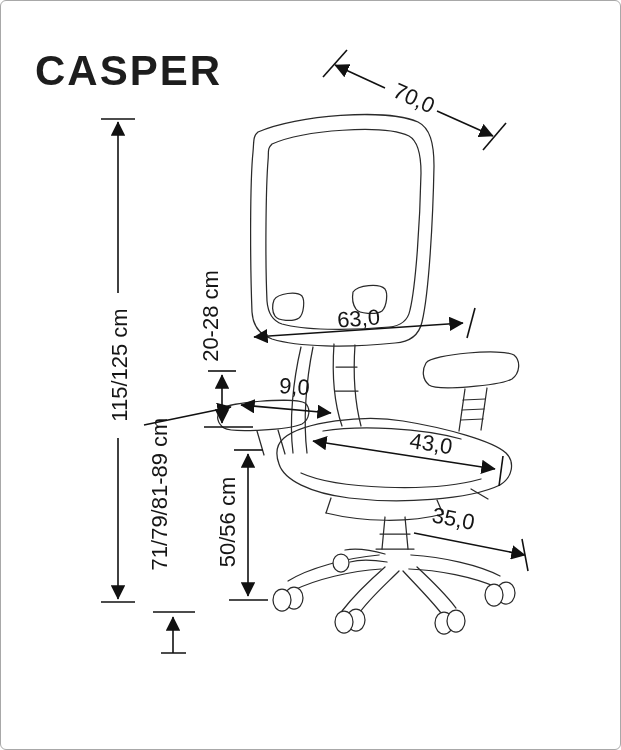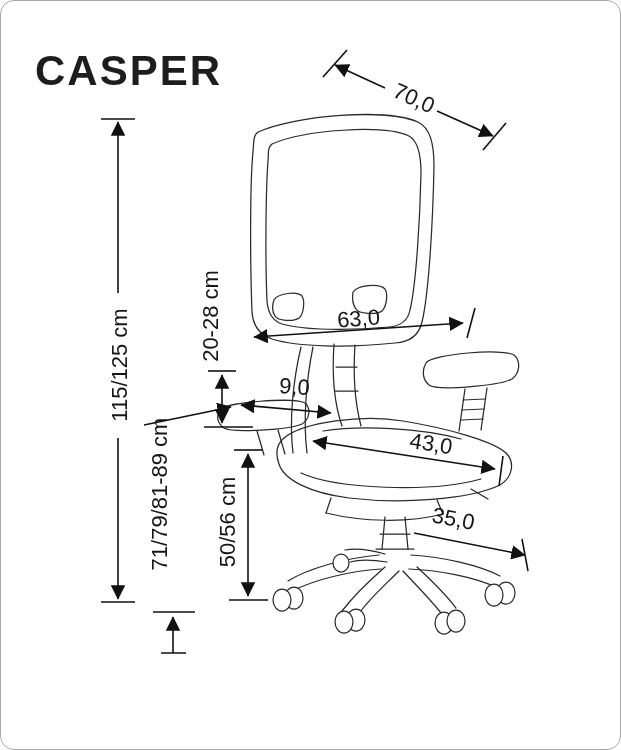--- a/index.html
+++ b/index.html
@@ -1,21 +1,21 @@
 <!DOCTYPE html>
 <html><head>
 <meta charset="utf-8">
 <style>
   html,body{margin:0;padding:0;background:#fff;}
   #canvas{
     position:relative;
     width:621px;height:750px;
     background:#ffffff;
     border:1px solid #a8a8a8;
-    border-radius:14px;
+    border-radius:6px;
     box-sizing:border-box;
     overflow:hidden;
     font-family:"Liberation Sans", sans-serif;
   }
   #canvas svg{position:absolute;left:0;top:0;}
   text.title{
     font-family:"Liberation Sans", sans-serif;
     font-size:42px;
     font-weight:bold;
     letter-spacing:2px;

